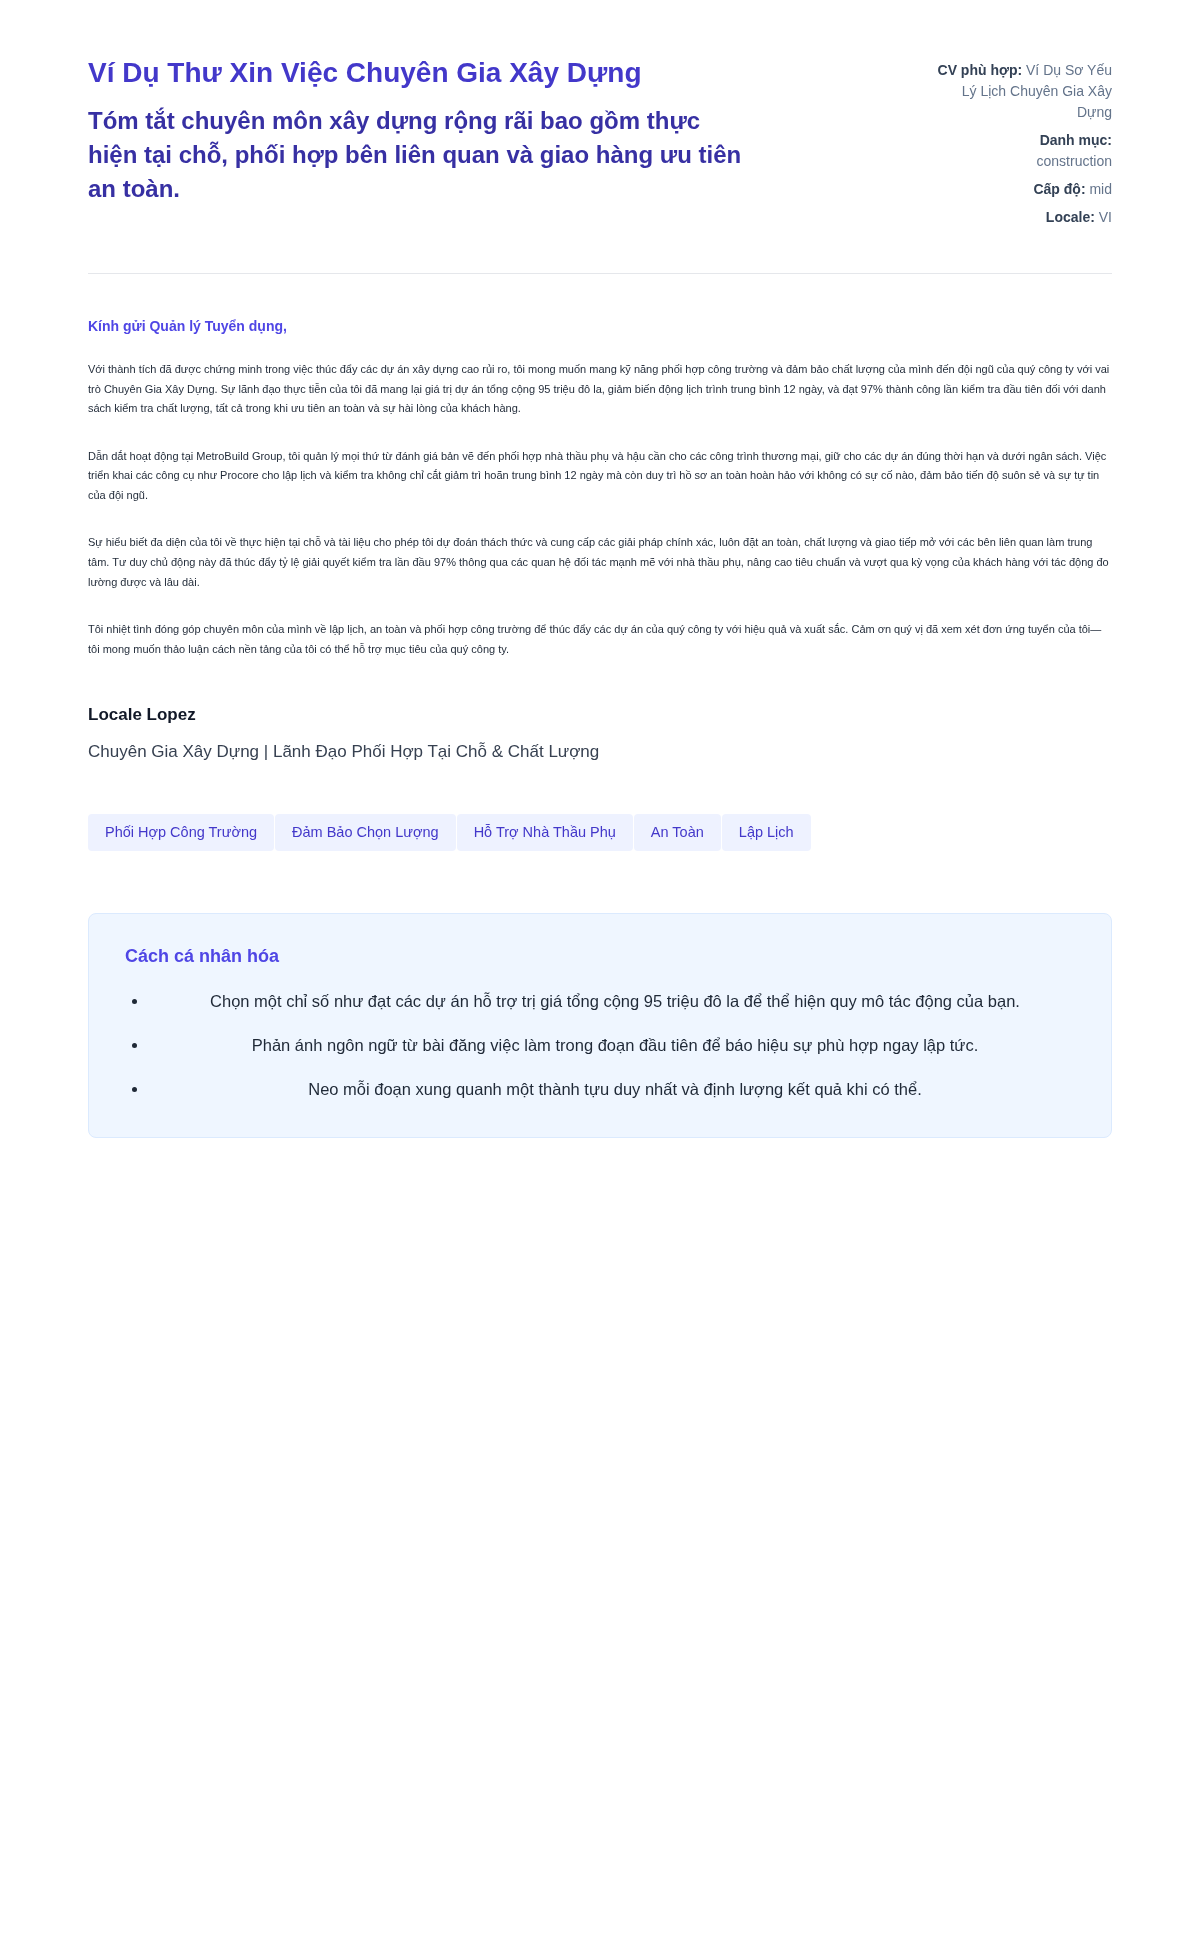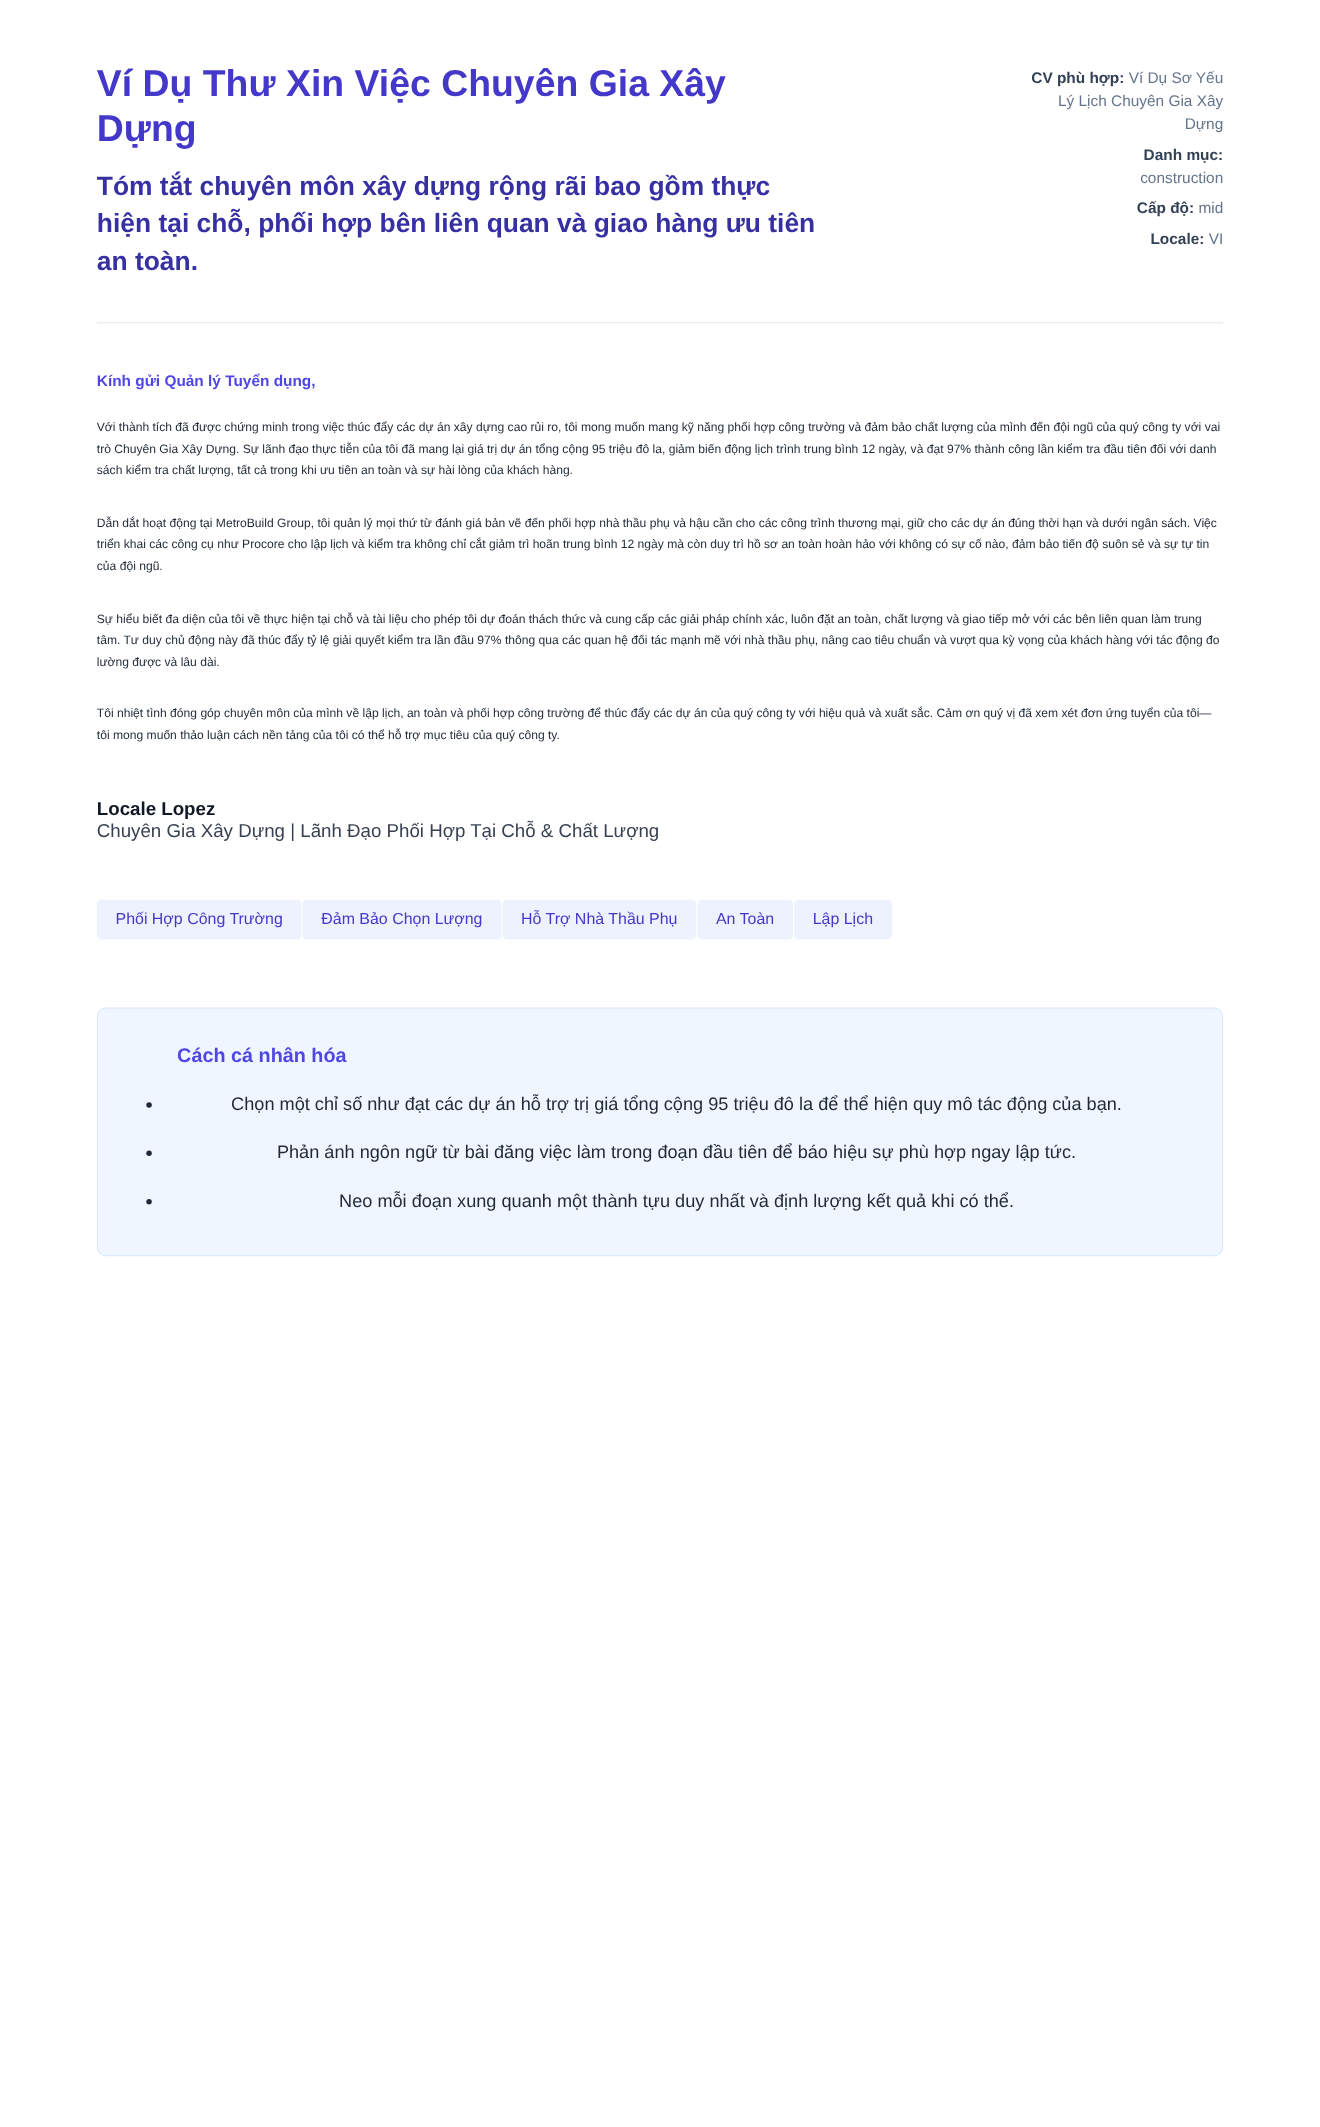--- a/index.html
+++ b/index.html
@@ -14,21 +14,21 @@
   .container {
     width: 1024px;
     margin: 0 auto;
     padding-top: 56px;
   }
 
   
   .header { display: flex; justify-content: space-between; align-items: flex-start; }
   .header-left { max-width: 660px; }
   .page-title {
-    font-size: 34px;
+    font-size: 28px;
     font-weight: 700;
     color: #4338ca;
     line-height: 1.22;
     margin-bottom: 14px;
   }
   .page-subtitle {
     font-size: 24px;
     font-weight: 700;
     color: #3730a3;
     line-height: 1.42;
@@ -67,20 +67,21 @@
     color: #1f2937;
     margin-bottom: 28px;
   }
   .signature {
     margin-top: 46px;
     font-size: 17px;
     font-weight: 700;
     color: #111827;
   }
   .signature-role {
+    margin-top: 17px;
     font-size: 17px;
     color: #374151;
   }
 
   
   .tags { display: flex; flex-wrap: wrap; gap: 1px; margin-top: 52px; }
   .tag {
     display: inline-block;
     background: #eef2ff;
     color: #4338ca;
@@ -97,21 +98,20 @@
     background: #eff6ff;
     border: 1px solid #dbeafe;
     border-radius: 8px;
     padding: 32px 36px 34px;
   }
   .tips-title {
     font-size: 18px;
     font-weight: 700;
     color: #4f46e5;
     margin-bottom: 20px;
-    margin-left: 36px;
   }
   .tips-list { list-style: disc; padding-left: 24px; }
   .tips-item {
     font-size: 16.5px;
     line-height: 1.75;
     color: #1f2937;
     margin-bottom: 15px;
     padding-left: 6px;
     text-align: center;
   }

